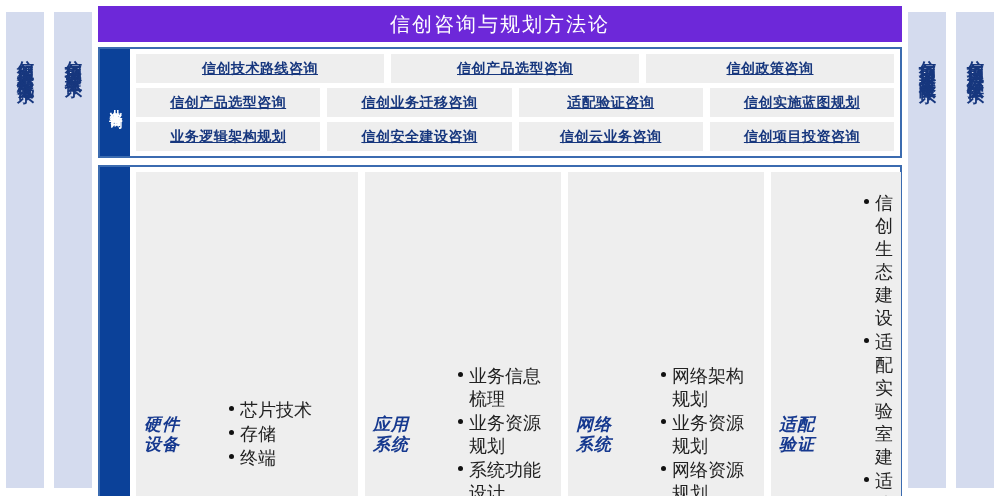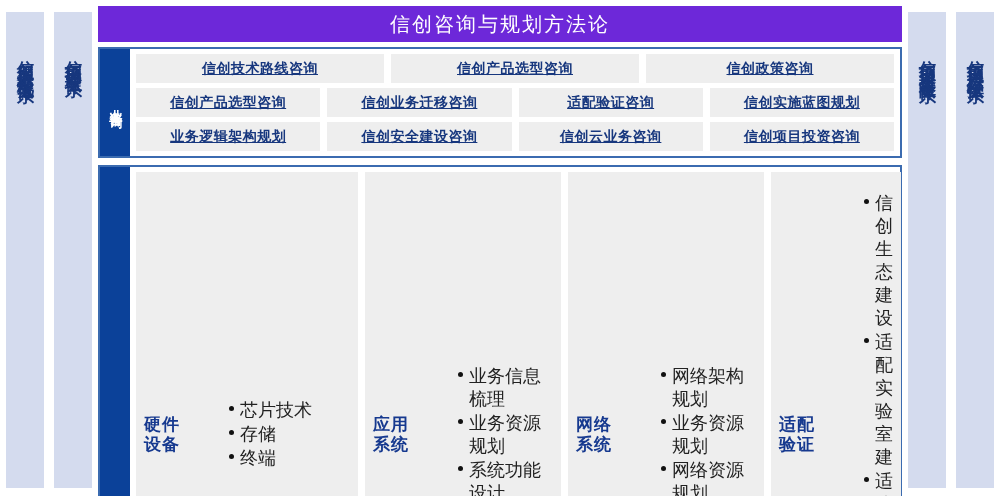--- a/index.html
+++ b/index.html
@@ -83,20 +83,21 @@
   .card{
     flex:1 1 0;
     background:#eeeeee;
     display:flex;align-items:center;
     padding:4px 8px;gap:8px;box-sizing:border-box;
   }
   .card-head{
     flex:0 0 auto;
     color:#16398f;font-size:17px;font-weight:bold;
     line-height:1.15;text-align:center;letter-spacing:1px;
+    font-style:italic;
   }
   .card-head div{white-space:nowrap;}
   .bullets{
     flex:1 1 auto;
     display:flex;flex-direction:column;justify-content:center;
     gap:1px;
   }
   .bullets li{
     list-style:none;
     position:relative;

